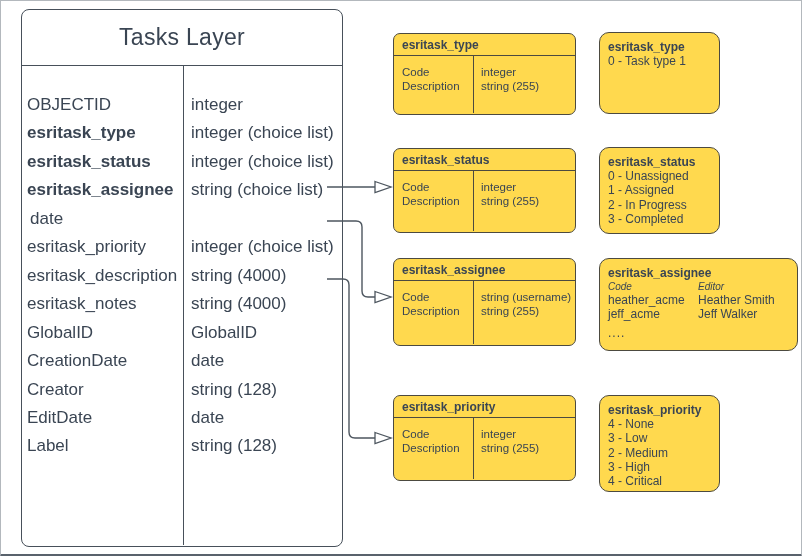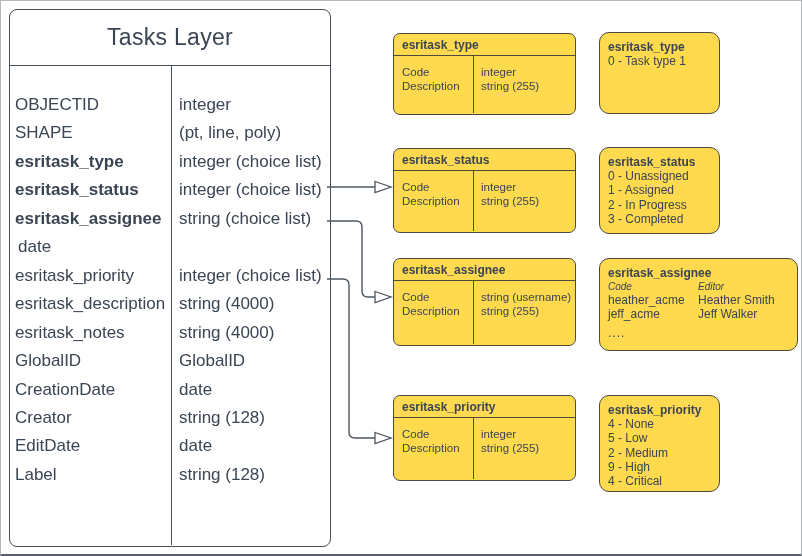--- a/index.html
+++ b/index.html
@@ -4,21 +4,21 @@
 <style>
   html,body{margin:0;padding:0;background:#fff;}
   .screen{
     position:relative;width:800px;height:553px;
     border:1px solid #b3b8bd;border-bottom:3px solid #59626c;
     background:#ffffff;overflow:hidden;
     font-family:"Liberation Sans",sans-serif;color:#3a4553;
   }
   
   .tasks-table{
-    position:absolute;left:8px;top:8px;width:322px;height:538px;
+    position:absolute;left:20px;top:8px;width:322px;height:538px;
     background:#fff;border:1.6px solid #47505a;border-radius:8px;
     box-sizing:border-box;
   }
   .tasks-title{
     height:55px;display:flex;align-items:center;justify-content:center;
     font-size:23px;letter-spacing:.3px;border-bottom:1.6px solid #47505a;
   }
   .tasks-body{position:relative;height:calc(100% - 57px);}
   .tasks-vdivider{
     position:absolute;left:161px;top:0;bottom:0;width:1.4px;background:#47505a;
@@ -77,24 +77,20 @@
     <div class="tasks-title">Tasks Layer</div>
     <div class="tasks-body">
       <div class="tasks-vdivider"></div>
       <div class="tasks-rows">
 
           <div class="trow">
             <div class="fname">OBJECTID</div>
             <div class="ftype">integer</div>
           </div>
 
-          <div class="trow">
-            <div class="fname">SHAPE</div>
-            <div class="ftype">(pt, line, poly)</div>
-          </div>
 
           <div class="trow">
             <div class="fname b">esritask_type</div>
             <div class="ftype">integer (choice list)</div>
           </div>
 
           <div class="trow">
             <div class="fname b">esritask_status</div>
             <div class="ftype">integer (choice list)</div>
           </div>
@@ -233,23 +229,23 @@
         <div class="acell">jeff_acme</div>
         <div class="acell">Jeff Walker</div>
 
     </div>
     <div class="aellipsis">....</div>
   </div>
 
   <div class="vbox v3">
     <div class="vbox-title">esritask_priority</div>
     <div class="vitem">4 - None</div>
-      <div class="vitem">5 - Low</div>
+      <div class="vitem">3 - Low</div>
       <div class="vitem">2 - Medium</div>
-      <div class="vitem">9 - High</div>
+      <div class="vitem">3 - High</div>
       <div class="vitem">4 - Critical</div>
   </div>
 
   <svg class="connectors" width="800" height="553" viewBox="0 0 800 553">
     <g fill="none" stroke="#4d565f" stroke-width="1.4">
       <path d="M326 186 L374 186"></path>
       <path d="M326 220 L355 220 Q361 220 361 226 L361 290 Q361 296 367 296 L374 296"></path>
       <path d="M326 278 L342 278 Q348 278 348 284 L348 431 Q348 437 354 437 L374 437"></path>
     </g>
     <g fill="#ffffff" stroke="#4d565f" stroke-width="1.3" stroke-linejoin="miter">

